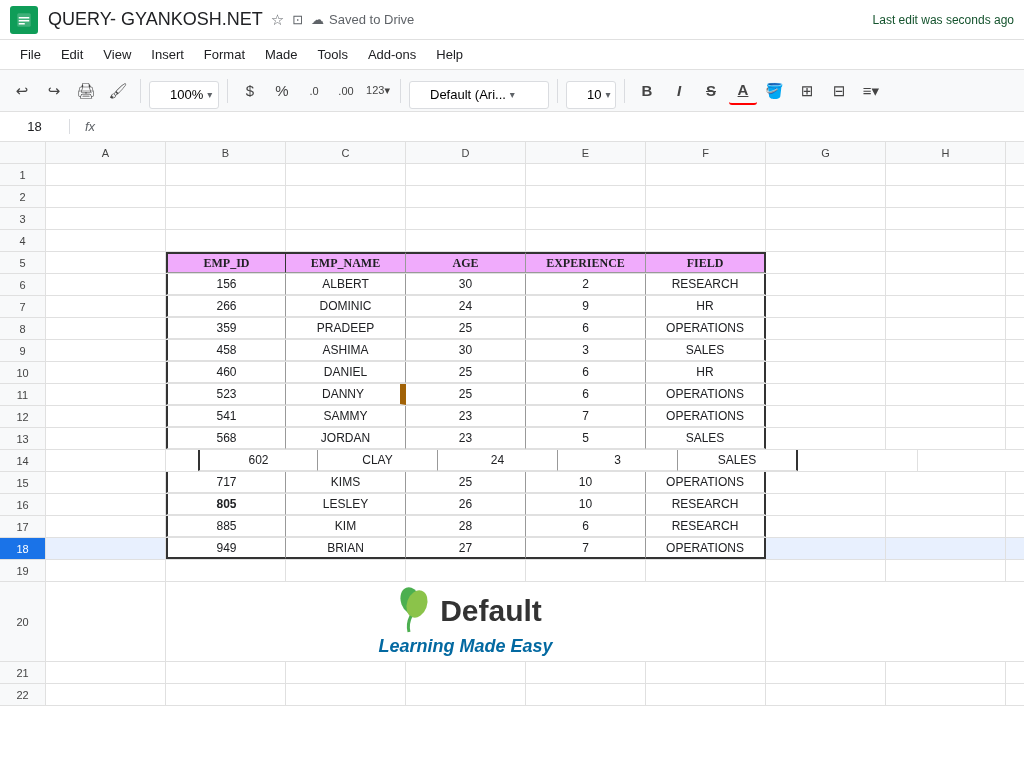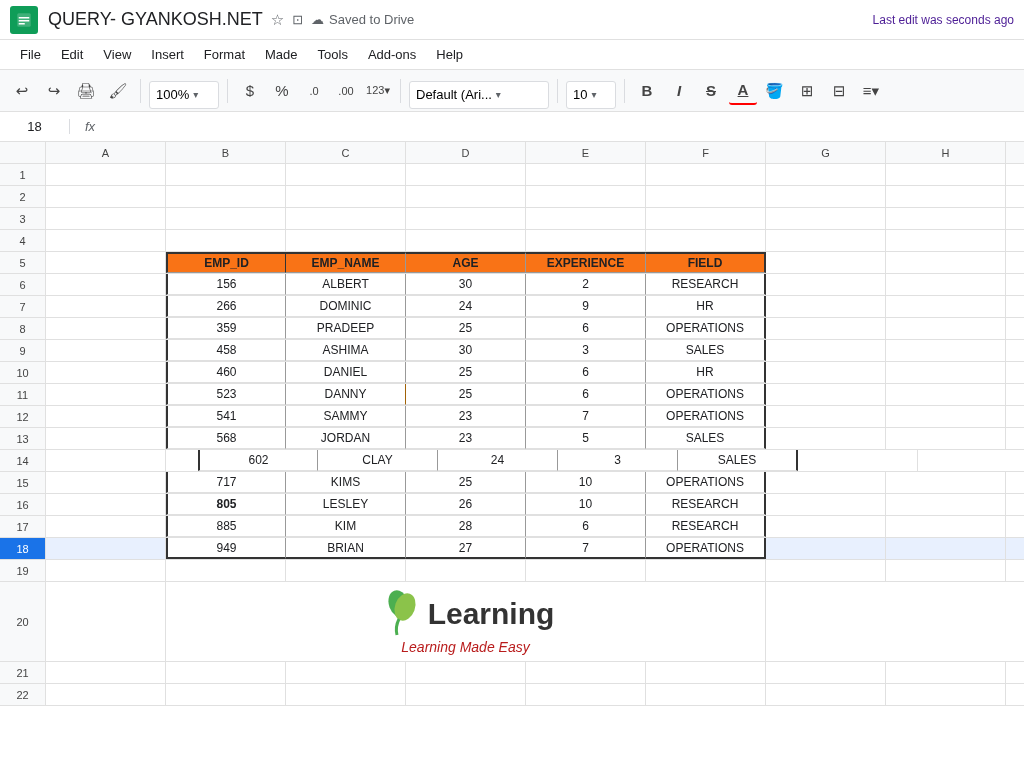--- a/index.html
+++ b/index.html
@@ -9,38 +9,38 @@
     #title-bar {
       display: flex; align-items: center; height: 40px; padding: 0 10px; background: #fff; border-bottom: 1px solid #e0e0e0;
     }
     #title-bar .logo {
       width: 28px; height: 28px; background: #0f9d58; border-radius: 3px; display: flex; align-items: center; justify-content: center; margin-right: 10px; flex-shrink: 0;
     }
     #title-bar .logo svg { width: 18px; height: 18px; }
     #title-bar .doc-title { font-size: 18px; font-weight: 400; color: #202124; margin-right: 8px; }
     #title-bar .title-icons { display: flex; align-items: center; gap: 8px; color: #5f6368; font-size: 15px; }
     #title-bar .saved-status { display: flex; align-items: center; gap: 5px; color: #5f6368; font-size: 13px; margin-left: 8px; }
-    #title-bar .last-edit { margin-left: auto; color: #4c1d95; font-size: 12px; }
+    #title-bar .last-edit { margin-left: auto; color: #14532d; font-size: 12px; }
 
     
     #menu-bar {
       display: flex; align-items: center; height: 30px; padding: 0 10px; background: #fff; border-bottom: 1px solid #e0e0e0;
     }
     #menu-bar .menu-item { padding: 4px 10px; font-size: 13px; color: #202124; cursor: pointer; border-radius: 3px; }
 
     
     #toolbar {
       display: flex; align-items: center; height: 42px; padding: 0 8px; background: #f8f9fa; border-bottom: 1px solid #e0e0e0; gap: 4px;
     }
     .toolbar-btn {
       display: flex; align-items: center; justify-content: center; width: 28px; height: 28px; border-radius: 3px; cursor: pointer; color: #444; font-size: 15px; border: none; background: transparent;
     }
     .toolbar-divider { width: 1px; height: 24px; background: #dadce0; margin: 0 4px; }
     .toolbar-select {
-      height: 28px; border: 1px solid #dadce0; border-radius: 3px; padding: 0 6px; font-size: 13px; background: #fff; cursor: pointer; display: flex; align-items: center; gap: 4px; margin-top: 8px;
+      height: 28px; border: 1px solid #dadce0; border-radius: 3px; padding: 0 20px; font-size: 13px; background: #fff; cursor: pointer; display: flex; align-items: center; gap: 4px; margin-top: 8px;
     }
     .toolbar-select-arrow { font-size: 10px; color: #5f6368; }
     .zoom-select { width: 70px; }
     .font-select { width: 140px; }
     .size-select { width: 50px; }
     .toolbar-icon-btn { font-weight: bold; }
 
     
     #formula-bar {
       display: flex; align-items: center; height: 30px; border-bottom: 1px solid #e0e0e0; background: #fff;
@@ -67,21 +67,21 @@
     #grid { display: flex; flex-direction: column; overflow: hidden; }
     .grid-row { display: flex; height: 22px; border-bottom: 1px solid #e0e0e0; flex-shrink: 0; }
     .grid-row.selected { background: #e8f0fe; }
     .row-num {
       width: 46px; flex-shrink: 0; display: flex; align-items: center; justify-content: center; font-size: 11px; color: #444; border-right: 1px solid #e0e0e0; background: #f8f9fa;
     }
     .grid-row.selected .row-num { background: #1a73e8; color: #fff; }
     .cell {
       display: flex; align-items: center; justify-content: center; font-size: 12px; color: #202124; border-right: 1px solid #e0e0e0; flex-shrink: 0; overflow: hidden;
     }
-    .cell.header-cell { font-weight: bold; background: #f97316; }
+    .cell.header-cell { font-weight: bold; background: #f0abfc; font-family: Liberation Serif, serif; }
     .cell.data-cell { background: #fff; }
     .col-a { width: 120px; }
     .col-b { width: 120px; }
     .col-c { width: 120px; }
     .col-d { width: 120px; }
     .col-e { width: 120px; }
     .col-f { width: 120px; }
     .col-g { width: 120px; }
     .col-h { width: 120px; }
   </style>
@@ -292,21 +292,21 @@
     <div class="cell col-d data-cell" style="border-right:1px solid #999; border-bottom:1px solid #e0e0e0;">25</div>
     <div class="cell col-e data-cell" style="border-right:1px solid #999; border-bottom:1px solid #e0e0e0;">6</div>
     <div class="cell col-f data-cell" style="border-right:2px solid #333; border-bottom:1px solid #e0e0e0;">HR</div>
     <div class="cell col-g"></div>
     <div class="cell col-h"></div>
   </div>
       <div class="grid-row">
     <div class="row-num">11</div>
     <div class="cell col-a"></div>
     <div class="cell col-b data-cell" style="border-left:2px solid #333; border-right:1px solid #999; border-bottom:1px solid #e0e0e0;">523</div>
-    <div class="cell col-c data-cell" style="border-right:1px solid #a16207; border-bottom:1px solid #e0e0e0;">DANNY</div>
+    <div class="cell col-c data-cell" style="border-right:6px solid #a16207; border-bottom:1px solid #e0e0e0;">DANNY</div>
     <div class="cell col-d data-cell" style="border-right:1px solid #999; border-bottom:1px solid #e0e0e0;">25</div>
     <div class="cell col-e data-cell" style="border-right:1px solid #999; border-bottom:1px solid #e0e0e0;">6</div>
     <div class="cell col-f data-cell" style="border-right:2px solid #333; border-bottom:1px solid #e0e0e0;">OPERATIONS</div>
     <div class="cell col-g"></div>
     <div class="cell col-h"></div>
   </div>
       <div class="grid-row">
     <div class="row-num">12</div>
     <div class="cell col-a"></div>
     <div class="cell col-b data-cell" style="border-left:2px solid #333; border-right:1px solid #999; border-bottom:1px solid #e0e0e0;">541</div>
@@ -397,23 +397,23 @@
       <div class="grid-row" style="height: 80px;">
       <div class="row-num">20</div>
       <div class="cell col-a"></div>
       <div class="cell" style="width:600px; flex-direction:column; border-right:1px solid #e0e0e0;">
         <div style="display:flex; align-items:center; gap:6px;">
           <svg width="45" height="50" viewBox="0 0 45 50">
             <ellipse cx="22" cy="15" rx="10" ry="14" fill="#4CAF50" transform="rotate(-20, 22, 15)"></ellipse>
             <ellipse cx="28" cy="18" rx="10" ry="14" fill="#8BC34A" transform="rotate(20, 28, 18)"></ellipse>
             <path d="M22 30 Q18 38 20 46" stroke="#4CAF50" stroke-width="3" fill="none"></path>
           </svg>
-          <span style="font-size:30px; font-weight:bold; color:#333;">Learning</span>
+          <span style="font-size:30px; font-weight:bold; color:#333;">Default</span>
         </div>
-        <span style="font-size:14px; color:#b91c1c; font-style:italic;">Learning Made Easy</span>
+        <span style="font-size:18px; color:#0369a1; font-style:italic;font-weight:bold;">Learning Made Easy</span>
       </div>
     </div>
       <div class="grid-row">
       <div class="row-num">21</div>
       <div class="cell col-a"></div>
       <div class="cell col-b"></div>
       <div class="cell col-c"></div>
       <div class="cell col-d"></div>
       <div class="cell col-e"></div>
       <div class="cell col-f"></div>

